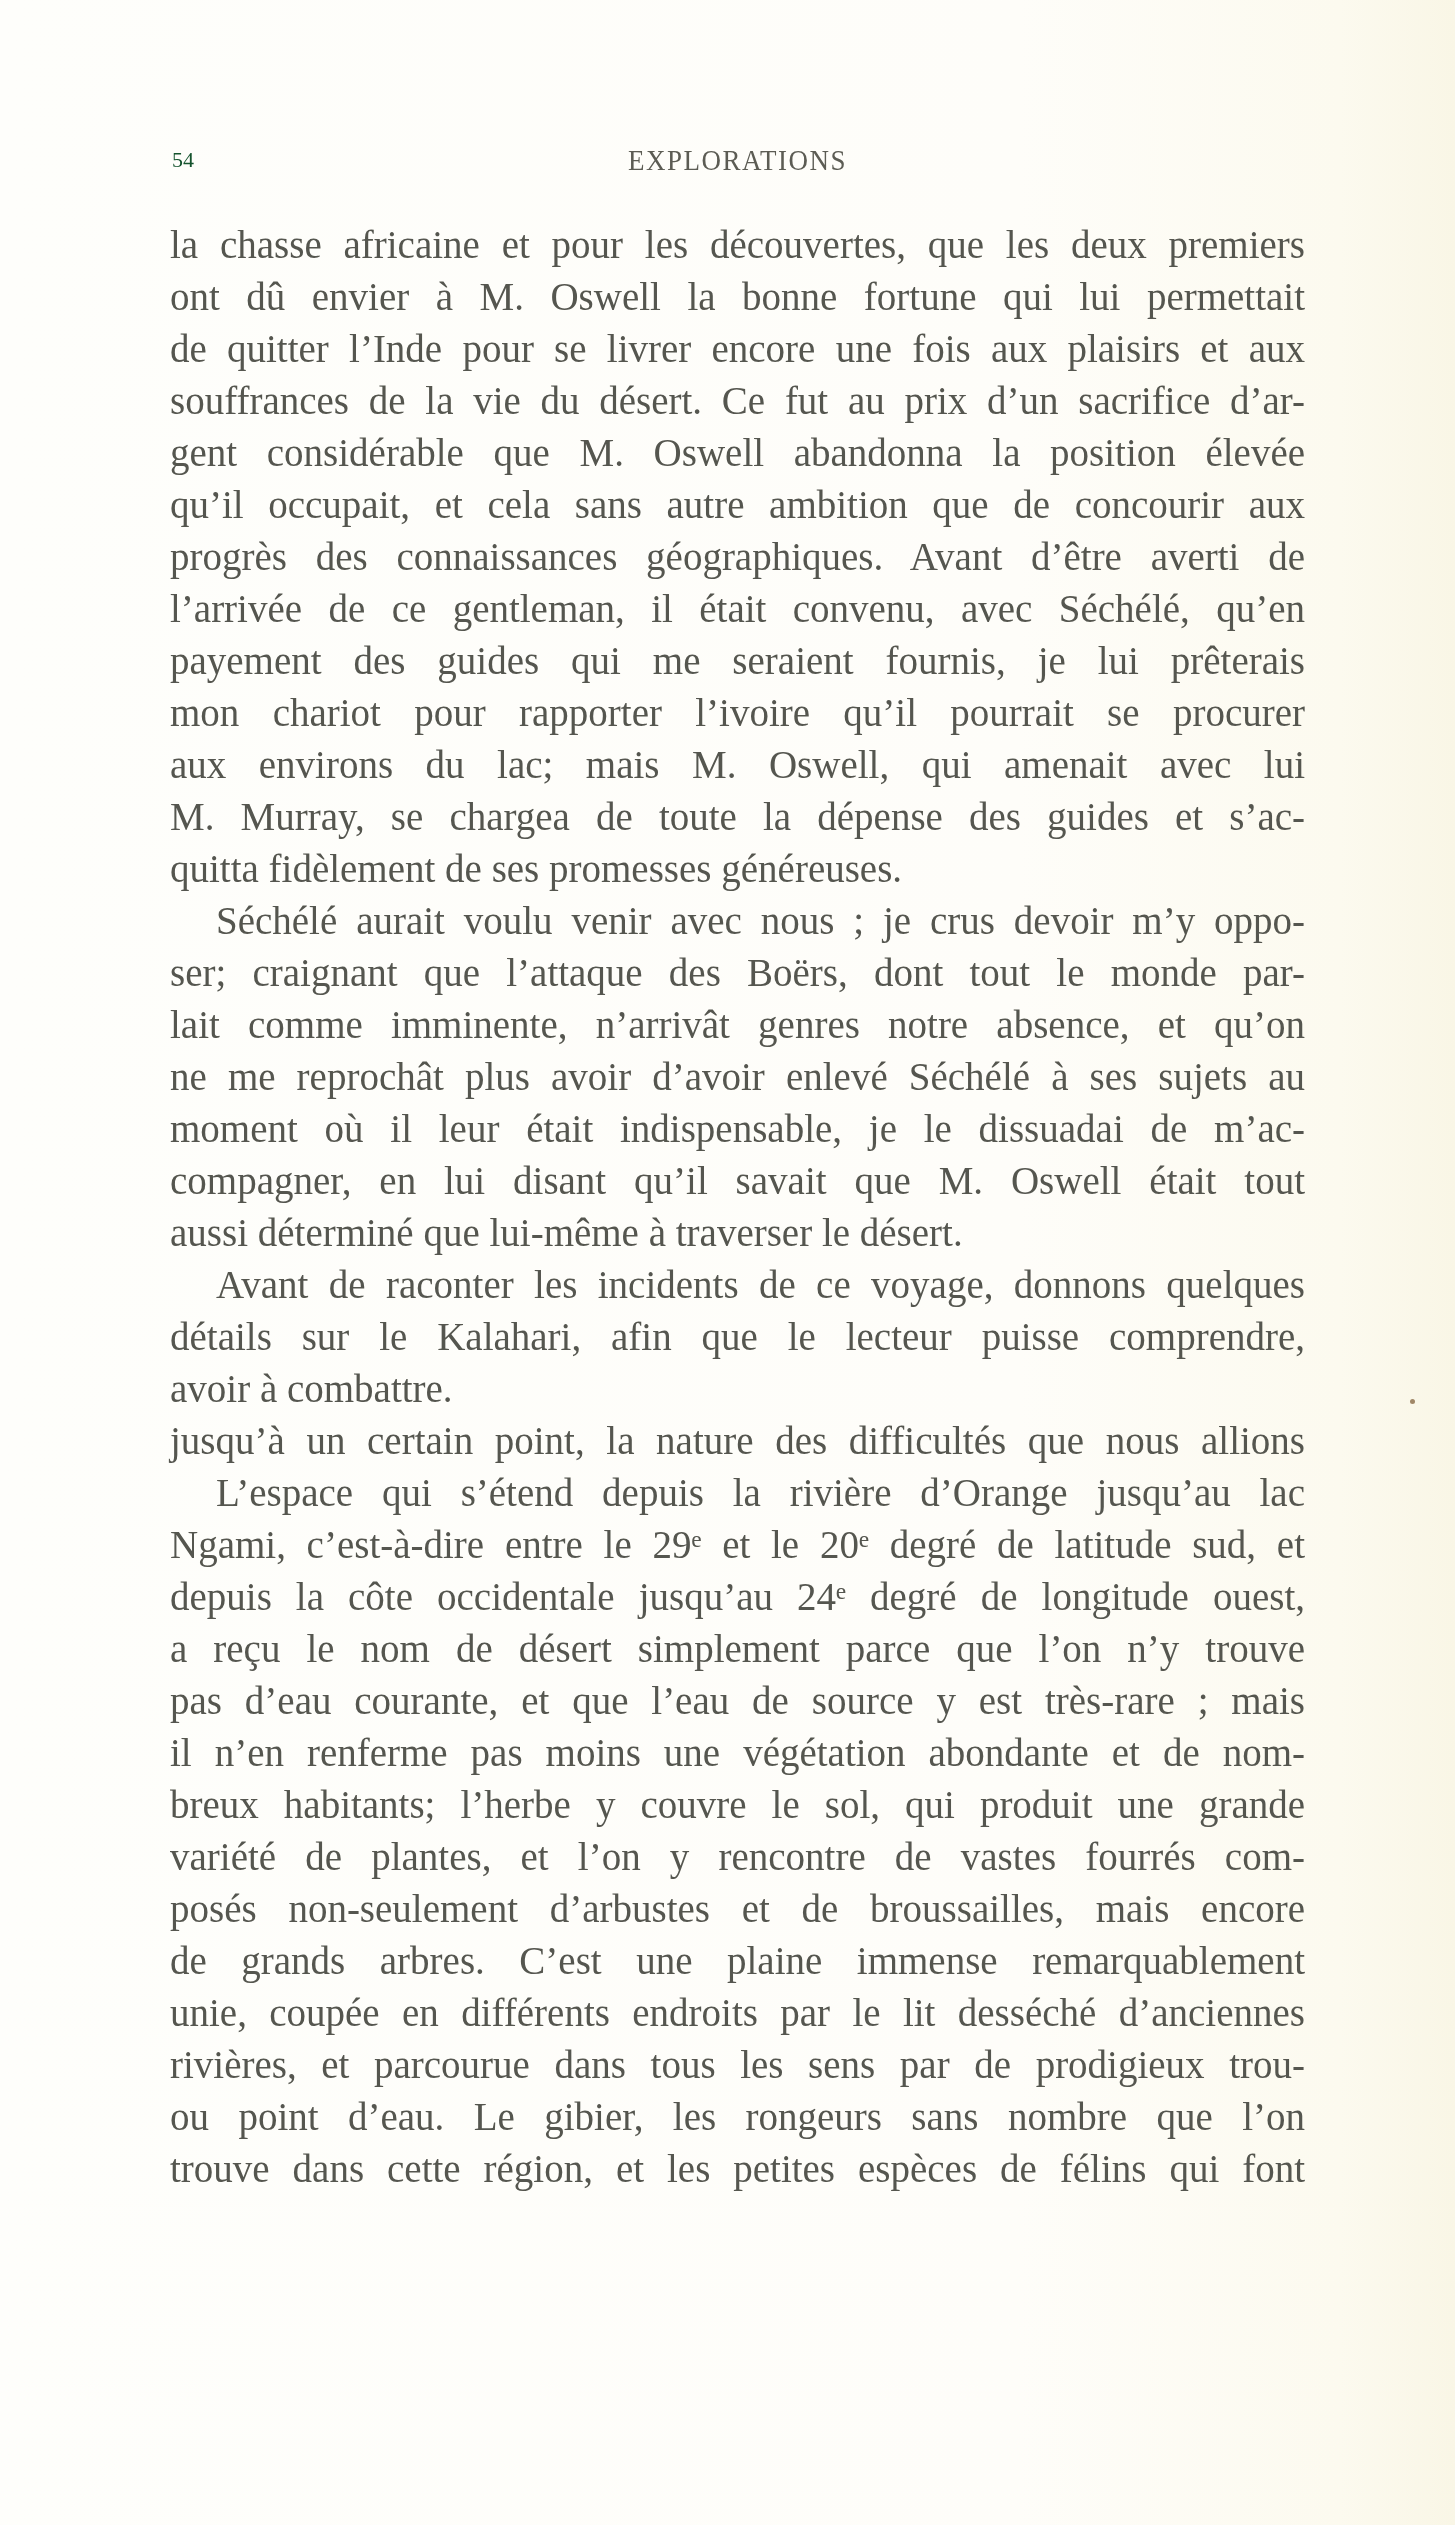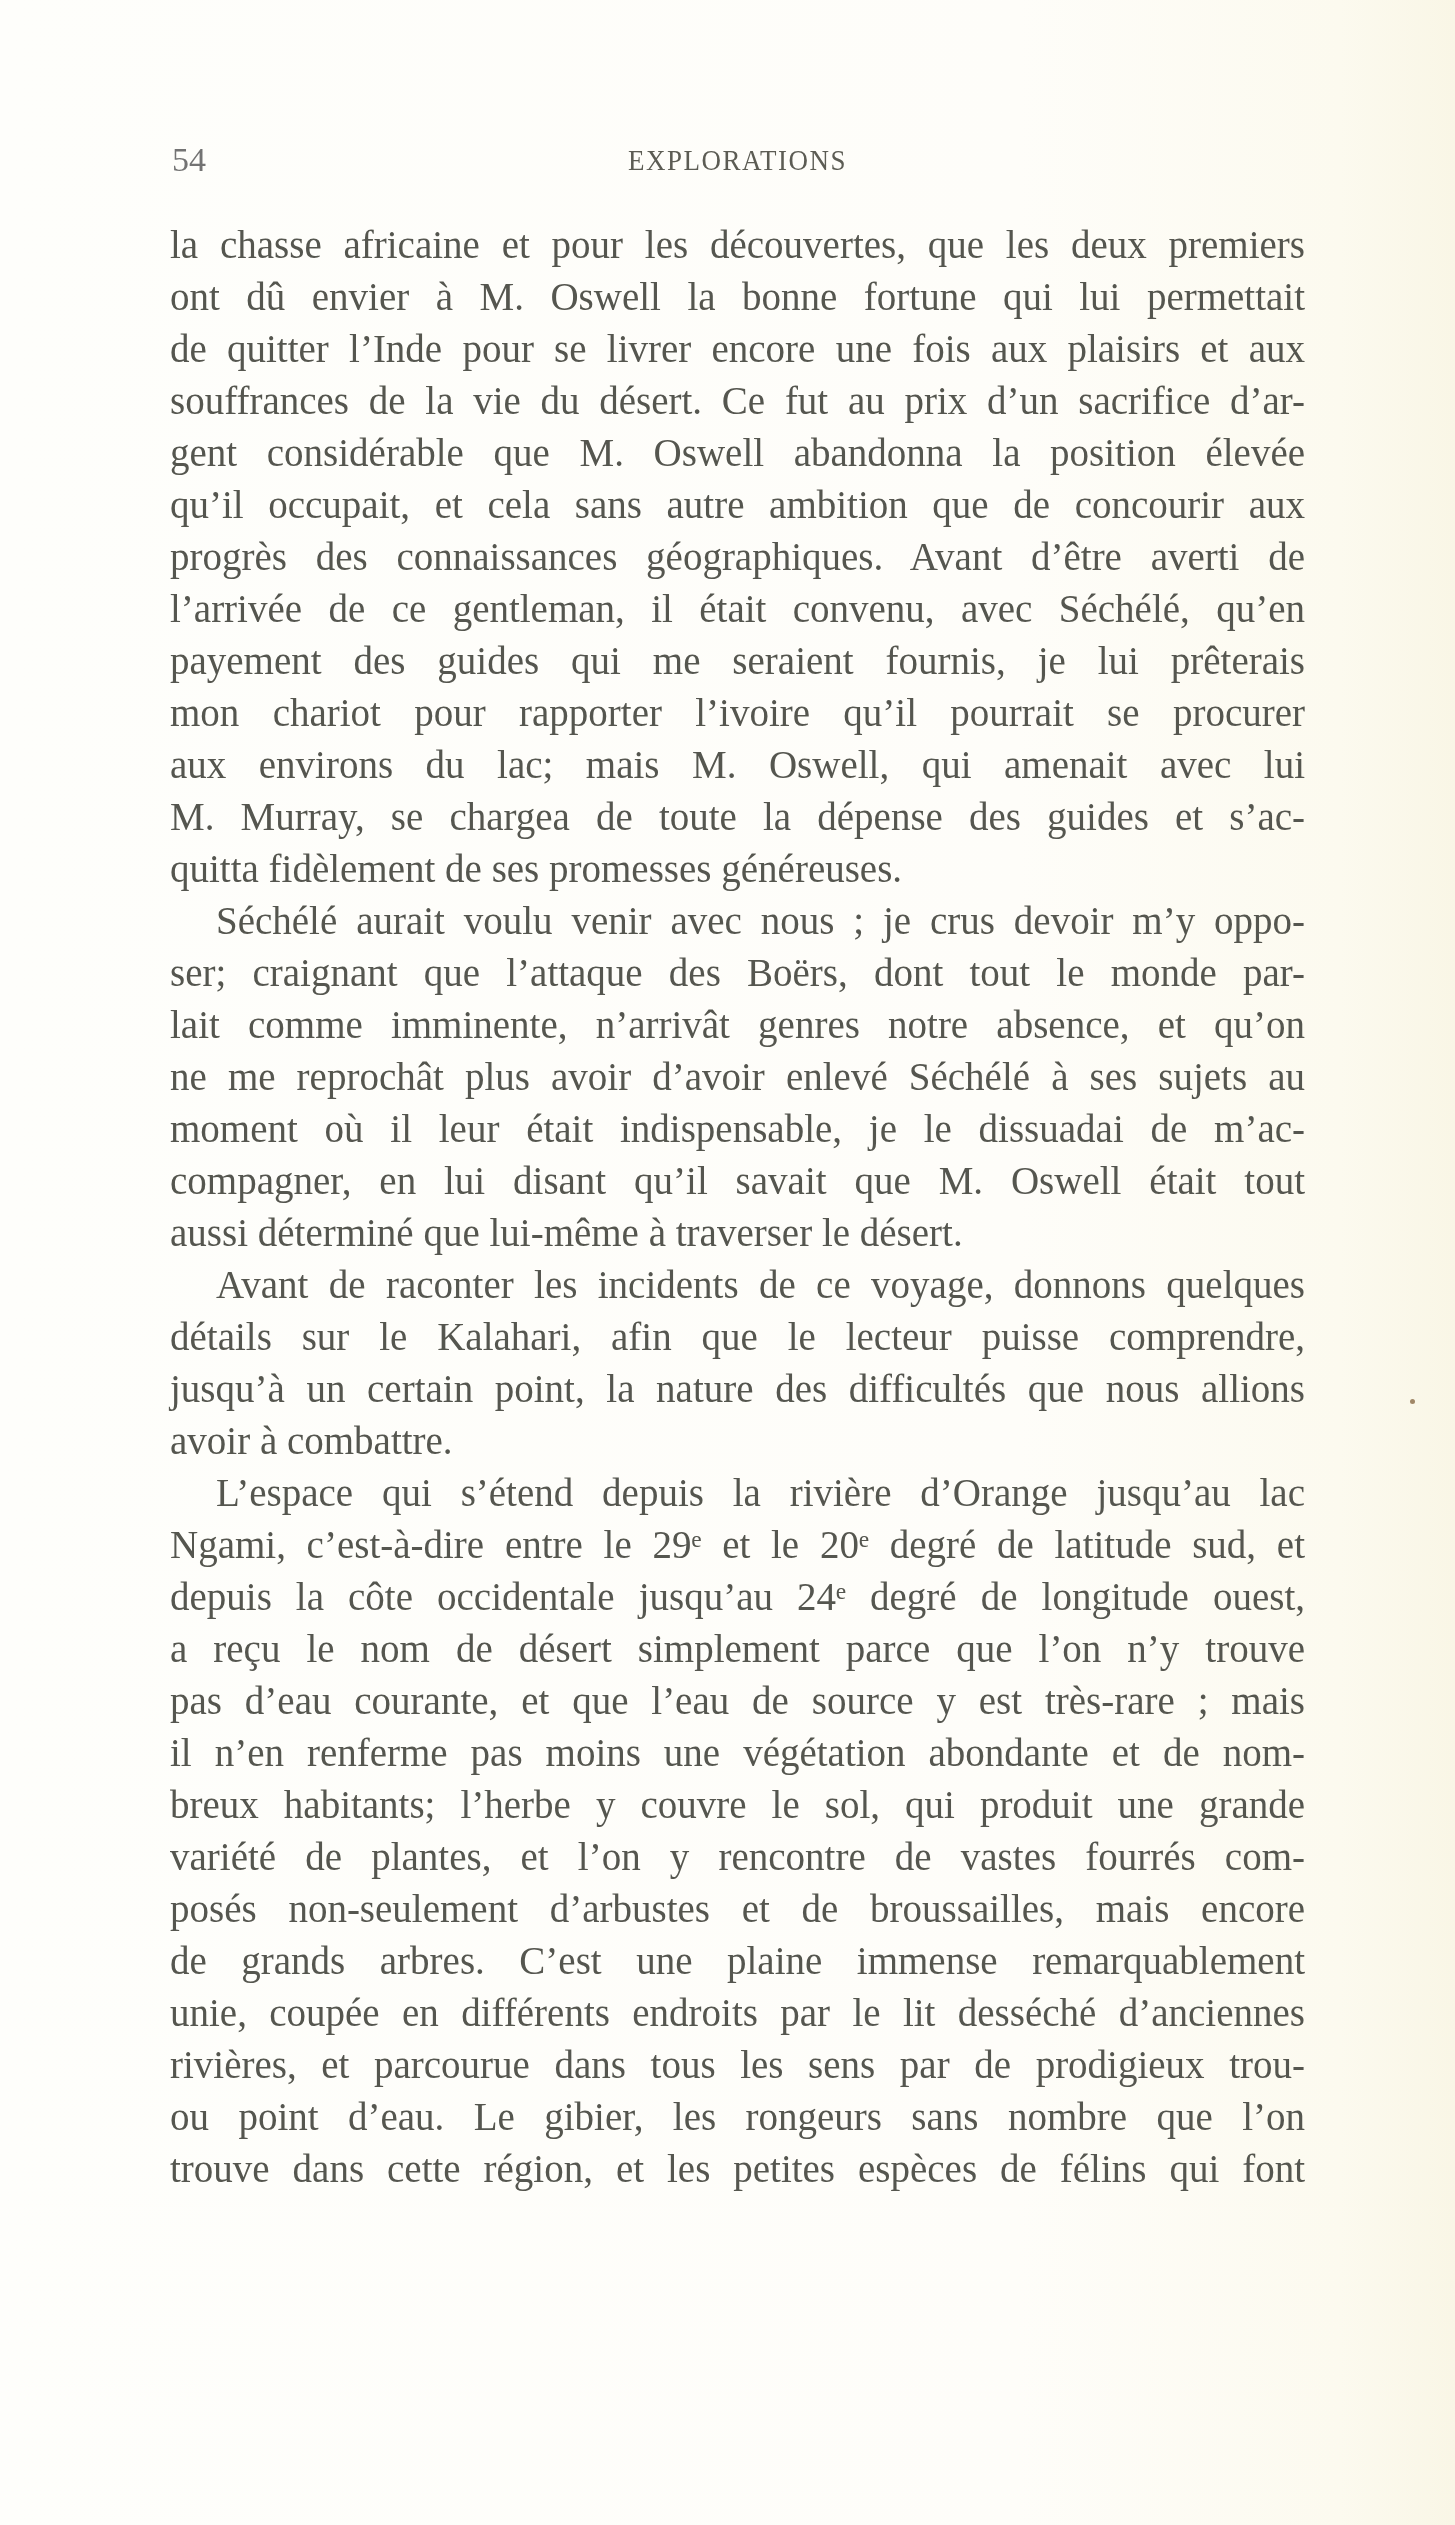--- a/index.html
+++ b/index.html
@@ -19,23 +19,23 @@
     position: absolute;
     left: 170px;
     top: 139px;
     width: 1135px;
     height: 40px;
   }
   .page-number {
     position: absolute;
     left: 2px;
     top: 4px;
-    font-size: 34px;
+    font-size: 22px;
     line-height: 34px;
-    color: #737373;
+    color: #14532d;
   }
   .running-title {
     position: absolute;
     left: 0;
     right: 0;
     top: 4px;
     text-align: center;
     font-size: 27px;
     line-height: 30px;
     letter-spacing: 1.5px;
@@ -97,22 +97,22 @@
     <span class="line last">quitta fidèlement de ses promesses généreuses.</span>
     <span class="line indent">Séchélé aurait voulu venir avec nous ; je crus devoir m’y oppo-</span>
     <span class="line">ser; craignant que l’attaque des Boërs, dont tout le monde par-</span>
     <span class="line">lait comme imminente, n’arrivât genres notre absence, et qu’on</span>
     <span class="line">ne me reprochât plus avoir d’avoir enlevé Séchélé à ses sujets au</span>
     <span class="line">moment où il leur était indispensable, je le dissuadai de m’ac-</span>
     <span class="line">compagner, en lui disant qu’il savait que M. Oswell était tout</span>
     <span class="line last">aussi déterminé que lui-même à traverser le désert.</span>
     <span class="line indent">Avant de raconter les incidents de ce voyage, donnons quelques</span>
     <span class="line">détails sur le Kalahari, afin que le lecteur puisse comprendre,</span>
+    <span class="line last">avoir à combattre.</span>
     <span class="line">jusqu’à un certain point, la nature des difficultés que nous allions</span>
-    <span class="line last">avoir à combattre.</span>
     <span class="line indent">L’espace qui s’étend depuis la rivière d’Orange jusqu’au lac</span>
     <span class="line">Ngami, c’est-à-dire entre le 29ᵉ et le 20ᵉ degré de latitude sud, et</span>
     <span class="line">depuis la côte occidentale jusqu’au 24ᵉ degré de longitude ouest,</span>
     <span class="line">a reçu le nom de désert simplement parce que l’on n’y trouve</span>
     <span class="line">pas d’eau courante, et que l’eau de source y est très-rare ; mais</span>
     <span class="line">il n’en renferme pas moins une végétation abondante et de nom-</span>
     <span class="line">breux habitants; l’herbe y couvre le sol, qui produit une grande</span>
     <span class="line">variété de plantes, et l’on y rencontre de vastes fourrés com-</span>
     <span class="line">posés non-seulement d’arbustes et de broussailles, mais encore</span>
     <span class="line">de grands arbres. C’est une plaine immense remarquablement</span>

